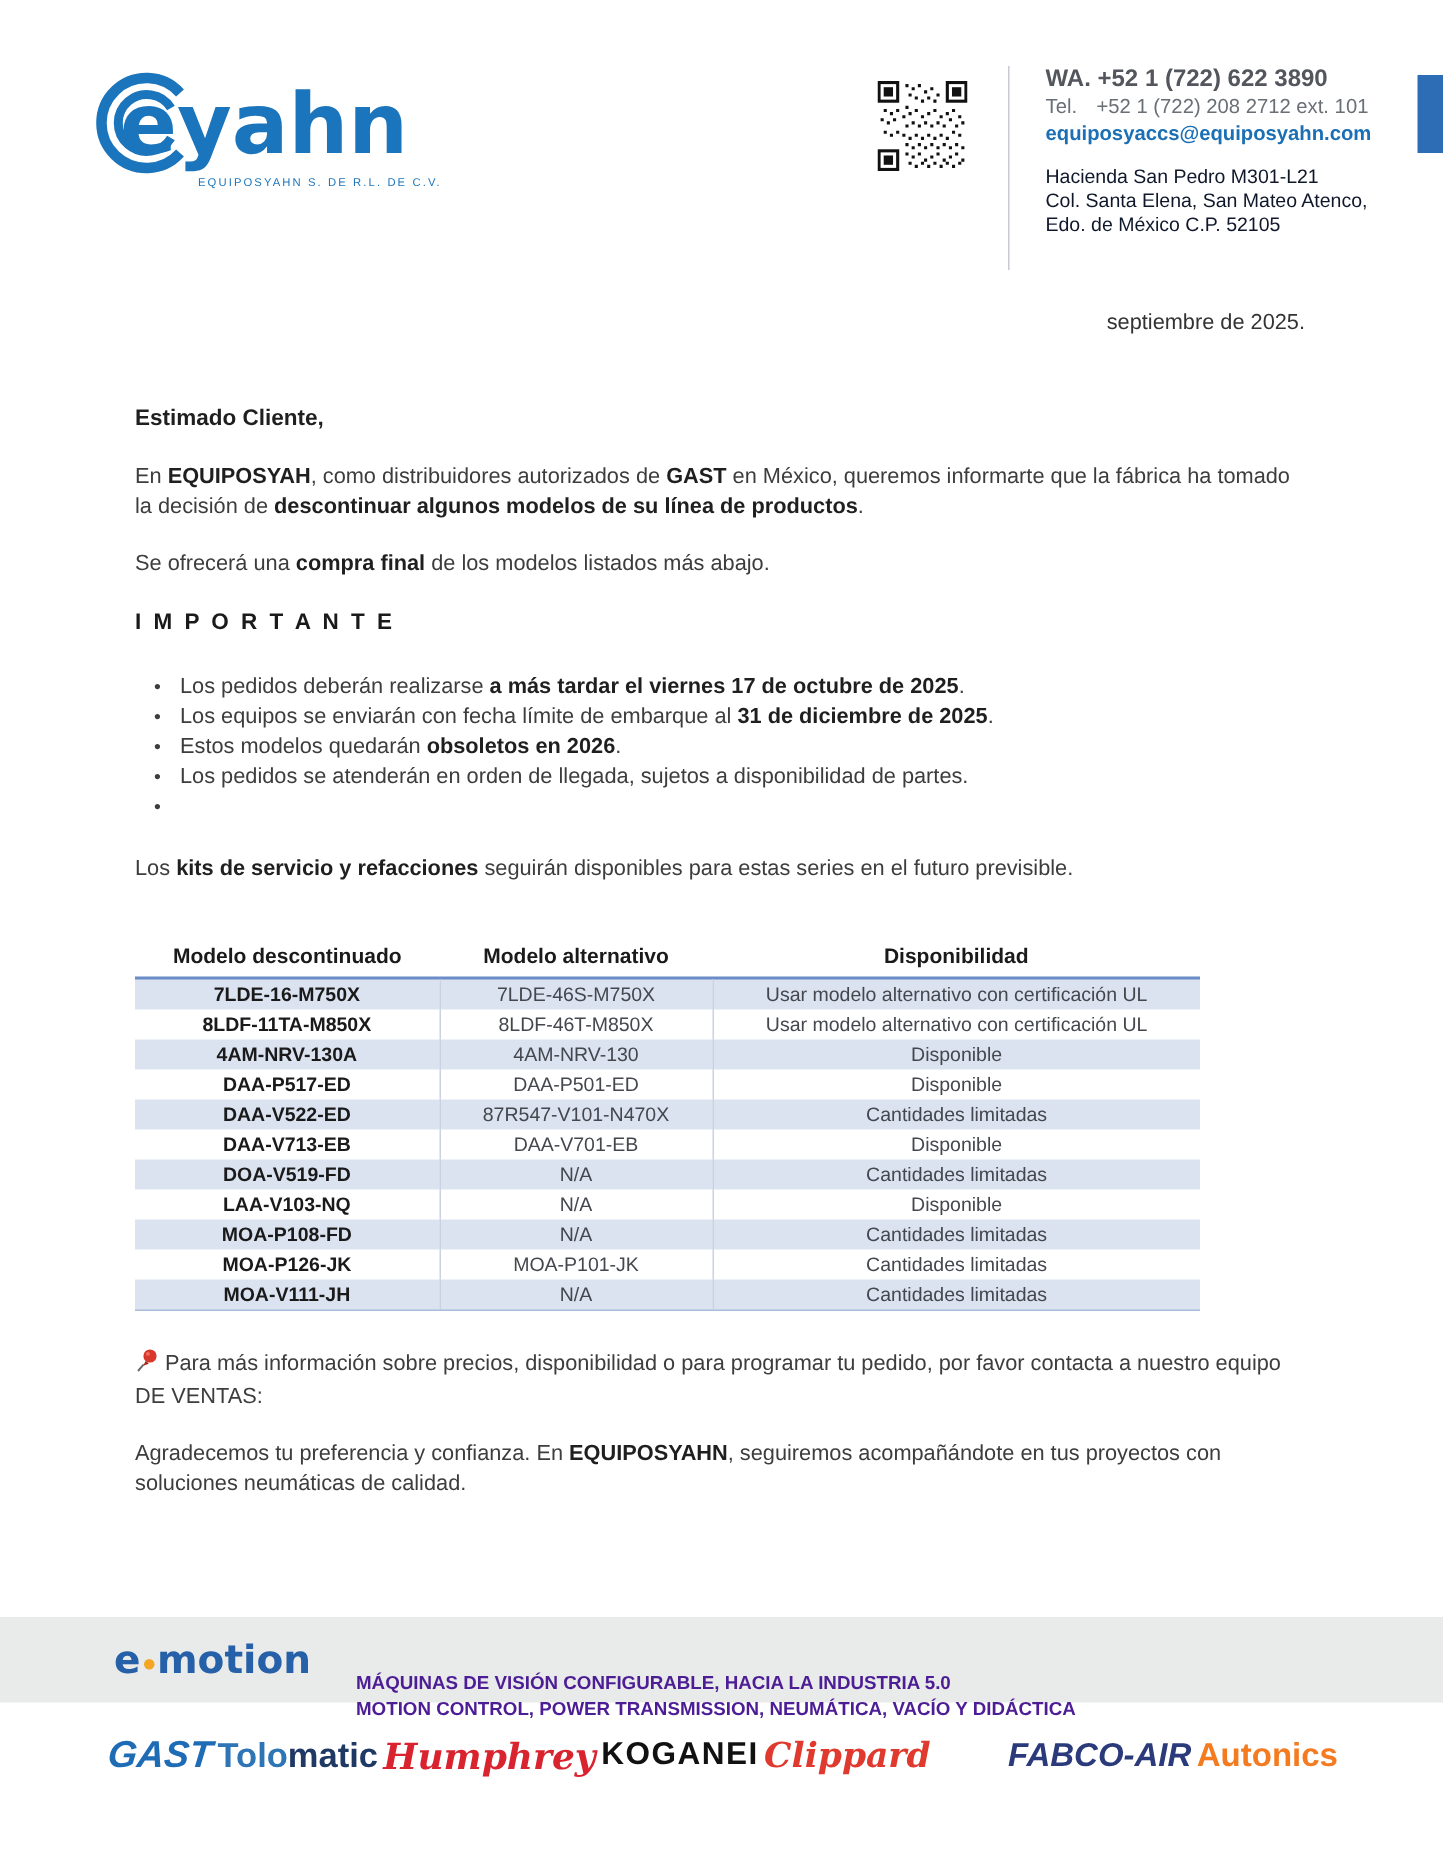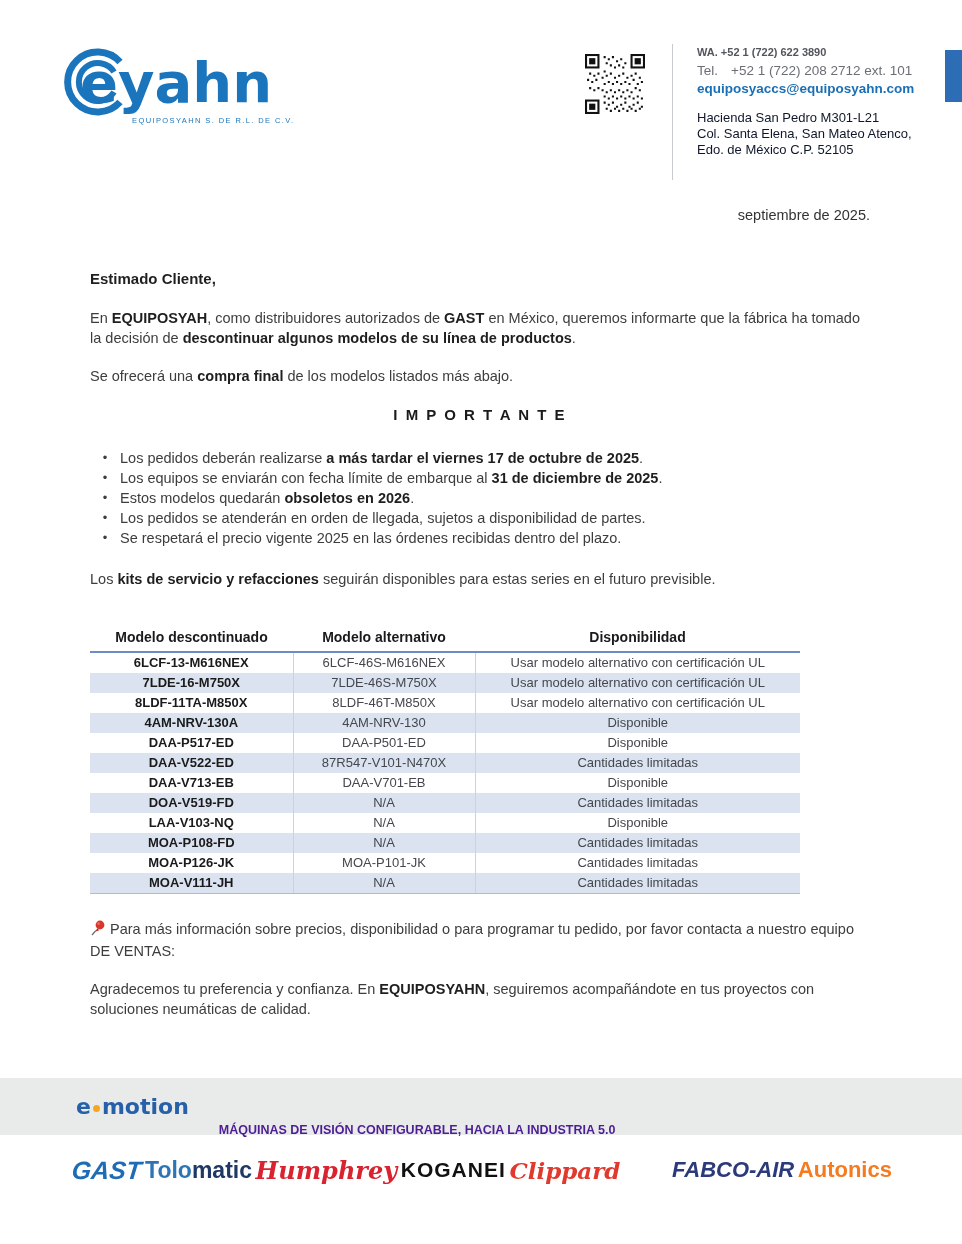--- a/index.html
+++ b/index.html
@@ -6,37 +6,37 @@
   .page{position:relative;width:962px;height:1244px;background:#fff;overflow:hidden;
         font-family:"Liberation Sans",sans-serif;color:#3d3d3d;}
 
   
   .logo{position:absolute;left:58px;top:40px;}
   .logo-sub{margin-top:-8px;margin-left:74px;font-size:7.5px;letter-spacing:1.4px;
             color:#1b75bc;font-weight:normal;}
   .qr{position:absolute;left:585px;top:54px;width:60px;height:60px;}
   .header-divider{position:absolute;left:672px;top:44px;width:1px;height:136px;background:#c7cbd1;}
   .contact{position:absolute;left:697px;top:44px;width:240px;line-height:17px;}
-  .contact .wa{font-size:11px;font-weight:bold;color:#53565c;}
+  .contact .wa{font-size:16px;font-weight:bold;color:#53565c;}
   .contact .tel{font-size:13.5px;color:#6a6f76;margin-top:1px;}
   .contact .tel .lbl{display:inline-block;width:34px;}
   .contact .email{font-size:13.5px;font-weight:bold;color:#1b6fb5;margin-top:1px;}
   .contact .addr{font-size:13px;color:#0f172a;line-height:16px;}
   .contact .addr-block{margin-top:13px;}
   .accent-bar{position:absolute;left:945px;top:50px;width:17px;height:52px;background:#2d6db5;}
 
   
   .letter{position:absolute;left:90px;top:205px;width:780px;font-size:14.5px;line-height:20px;}
   .b{font-weight:bold;color:#1f1f1f;}
   .date{text-align:right;color:#333;}
   .greeting{margin-top:44px;font-weight:bold;color:#1f1f1f;font-size:15px;}
   .letter p{margin:0;}
   .p1{margin-top:19px !important;}
   .p2{margin-top:18px !important;}
-  .importante{margin-top:19px;text-align:center;font-weight:bold;color:#1a1a1a;
+  .importante{margin-top:19px;text-align:left;font-weight:bold;color:#1a1a1a;
               font-size:15px;letter-spacing:2px;}
   ul.bullets{margin:23px 0 0 0;padding:0;list-style:none;}
   ul.bullets li{display:flex;line-height:20px;}
   ul.bullets .dot{width:30px;text-align:center;flex:0 0 30px;font-size:13px;}
   .kits{margin-top:21px !important;}
 
   table.models{margin-top:36px;border-collapse:collapse;width:710px;font-size:13px;
                table-layout:fixed;}
   table.models th{font-size:14px;font-weight:bold;color:#1a1a1a;text-align:center;
                   padding:2px 0 4px 0;border-bottom:2px solid #6b8cc7;}
@@ -46,21 +46,21 @@
   table.models tr.stripe{background:#dbe3f1;}
   table.models tbody tr:last-child td{border-bottom:1.5px solid #a9bcd9;}
 
   .note{margin-top:25px !important;}
   .pin{display:inline-block;vertical-align:-2px;margin-right:4px;}
   .closing{margin-top:18px !important;}
 
   
   .band{position:absolute;left:0;top:1078px;width:962px;height:57px;background:#e9eaea;
         display:flex;align-items:center;}
-  .emotion{margin-left:76px;font-size:22px;font-weight:bold;color:#2560a8;
+  .emotion{margin-left:76px;font-size:26px;font-weight:bold;color:#2560a8;
            font-family:"DejaVu Sans",sans-serif;letter-spacing:0;}
   .edot{display:inline-block;width:7px;height:7px;border-radius:50%;background:#f5a623;
         margin:0 2px 2px 2px;}
   .taglines{margin-left:30px;font-size:12.5px;font-weight:bold;color:#4c1d95;line-height:17px;margin-top:48px;}
   .brands{position:absolute;left:72px;top:1152px;width:820px;height:36px;display:flex;
           justify-content:space-between;align-items:center;}
   .brand{white-space:nowrap;}
   .brand-gast{font-style:italic;font-weight:900;font-size:25px;transform:skewX(-6deg);}
   .brand-tolomatic{font-weight:bold;font-size:23px;}
   .brand-humphrey{font-family:"DejaVu Serif",serif;font-style:italic;font-weight:bold;font-size:24px;}
@@ -132,39 +132,33 @@
         <li>
           <span class="dot">•</span>
           <span><span>Estos modelos quedarán </span><span class="b">obsoletos en 2026</span><span>.</span></span>
         </li>
         <li>
           <span class="dot">•</span>
           <span><span>Los pedidos se atenderán en orden de llegada, sujetos a disponibilidad de partes.</span></span>
         </li>
         <li>
           <span class="dot">•</span>
-          <span><span>Se respetará el precio vigente 2025 en las órdenes recibidas dentro del plazo.</span></span>
         </li>
       </ul>
     <p class="kits"><span>Los </span><span class="b">kits de servicio y refacciones</span><span> seguirán disponibles para estas series en el futuro previsible.</span></p>
 
     <table class="models">
       <thead>
           <tr>
             <th>Modelo descontinuado</th>
             <th>Modelo alternativo</th>
             <th>Disponibilidad</th>
           </tr>
         </thead>
       <tbody>
-          <tr>
-            <td>6LCF-13-M616NEX</td>
-            <td>6LCF-46S-M616NEX</td>
-            <td>Usar modelo alternativo con certificación UL</td>
-          </tr>
           <tr class="stripe">
             <td>7LDE-16-M750X</td>
             <td>7LDE-46S-M750X</td>
             <td>Usar modelo alternativo con certificación UL</td>
           </tr>
           <tr>
             <td>8LDF-11TA-M850X</td>
             <td>8LDF-46T-M850X</td>
             <td>Usar modelo alternativo con certificación UL</td>
           </tr>
@@ -231,20 +225,21 @@
         </svg>
       </span><span><span>Para más información sobre precios, disponibilidad o para programar tu pedido, por favor contacta a nuestro equipo DE VENTAS:</span></span>
     </p>
     <p class="closing"><span>Agradecemos tu preferencia y confianza. En </span><span class="b">EQUIPOSYAHN</span><span>, seguiremos acompañándote en tus proyectos con soluciones neumáticas de calidad.</span></p>
   </div>
 
   <div class="band">
     <div class="emotion"><span>e</span><span class="edot"></span><span>motion</span></div>
     <div class="taglines">
       <div>MÁQUINAS DE VISIÓN CONFIGURABLE, HACIA LA INDUSTRIA 5.0</div>
+      <div>MOTION CONTROL, POWER TRANSMISSION, NEUMÁTICA, VACÍO Y DIDÁCTICA</div>
     </div>
   </div>
   <div class="brands">
       <span class="brand brand-gast"><span style="color: rgb(30, 108, 181);">GAST</span></span>
       <span class="brand brand-tolomatic"><span style="color: rgb(46, 117, 182);">Tolo</span><span style="color: rgb(31, 56, 100);">matic</span></span>
       <span class="brand brand-humphrey"><span style="color: rgb(217, 35, 46);">Humphrey</span></span>
       <span class="brand brand-koganei"><span style="color: rgb(17, 17, 17);">KOGANEI</span></span>
       <span class="brand brand-clippard"><span style="color: rgb(224, 57, 46);">Clippard</span></span>
       <span class="brand brand-fabco"><span style="color: rgb(43, 58, 122);">FABCO-AIR</span></span>
       <span class="brand brand-autonics"><span style="color: rgb(244, 123, 32);">Autonics</span></span>

